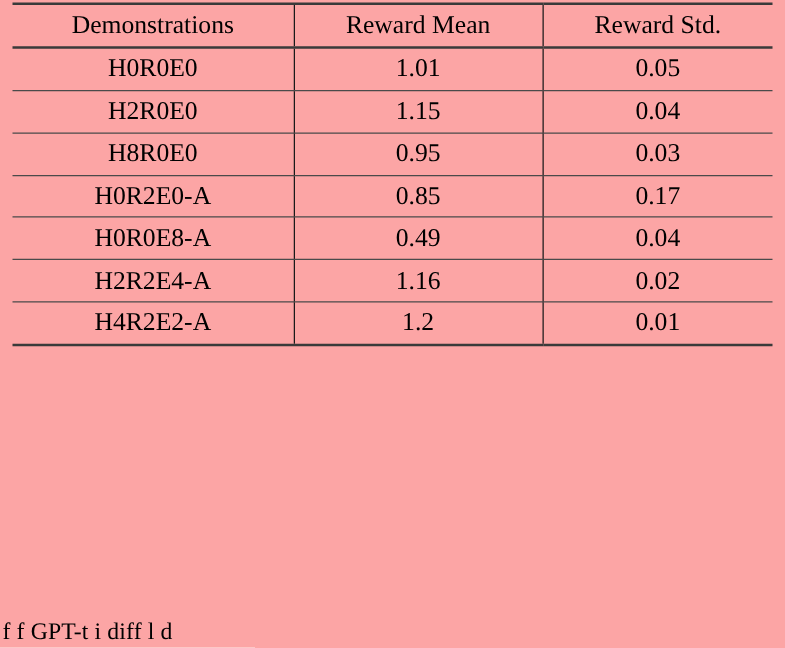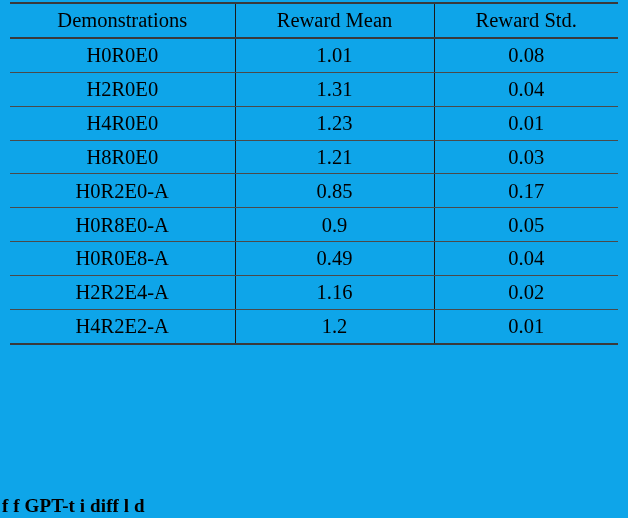--- a/index.html
+++ b/index.html
@@ -12,21 +12,21 @@
     height: 518px;
     overflow: hidden;
     font-family: "Liberation Serif", "DejaVu Serif", serif;
     color: #000000;
   }
 
   .page {
     position: relative;
     width: 628px;
     height: 518px;
-    background: #0ea5e9;
+    background: #fca5a5;
   }
 
   
   .table-wrap {
     position: absolute;
     left: 10px;
     top: 2px;
     width: 608px;
   }
 
@@ -75,21 +75,20 @@
   }
 
   
   .caption-clip {
     position: absolute;
     left: 0;
     top: 496px;
     width: 608px;
     height: 22px;
     overflow: hidden;
-    font-weight: bold;
   }
   .caption-clip .caption-text {
     position: absolute;
     left: 2px;
     top: 0px;
     width: 624px;
     font-size: 19px;
     line-height: 1.05;
     color: #000000;
     white-space: nowrap;
@@ -112,46 +111,36 @@
         <tr class="head-row">
           <th class="col-demo">Demonstrations</th>
           <th class="col-mean">Reward Mean</th>
           <th class="col-std">Reward Std.</th>
         </tr>
       </thead>
       <tbody>
         <tr>
           <td class="col-demo">H0R0E0</td>
           <td class="col-mean">1.01</td>
-          <td class="col-std">0.08</td>
+          <td class="col-std">0.05</td>
         </tr>
         <tr>
           <td class="col-demo">H2R0E0</td>
-          <td class="col-mean">1.31</td>
+          <td class="col-mean">1.15</td>
           <td class="col-std">0.04</td>
         </tr>
         <tr>
-          <td class="col-demo">H4R0E0</td>
-          <td class="col-mean">1.23</td>
-          <td class="col-std">0.01</td>
-        </tr>
-        <tr>
           <td class="col-demo">H8R0E0</td>
-          <td class="col-mean">1.21</td>
+          <td class="col-mean">0.95</td>
           <td class="col-std">0.03</td>
         </tr>
         <tr>
           <td class="col-demo">H0R2E0-A</td>
           <td class="col-mean">0.85</td>
           <td class="col-std">0.17</td>
-        </tr>
-        <tr>
-          <td class="col-demo">H0R8E0-A</td>
-          <td class="col-mean">0.9</td>
-          <td class="col-std">0.05</td>
         </tr>
         <tr>
           <td class="col-demo">H0R0E8-A</td>
           <td class="col-mean">0.49</td>
           <td class="col-std">0.04</td>
         </tr>
         <tr>
           <td class="col-demo">H2R2E4-A</td>
           <td class="col-mean">1.16</td>
           <td class="col-std">0.02</td>

